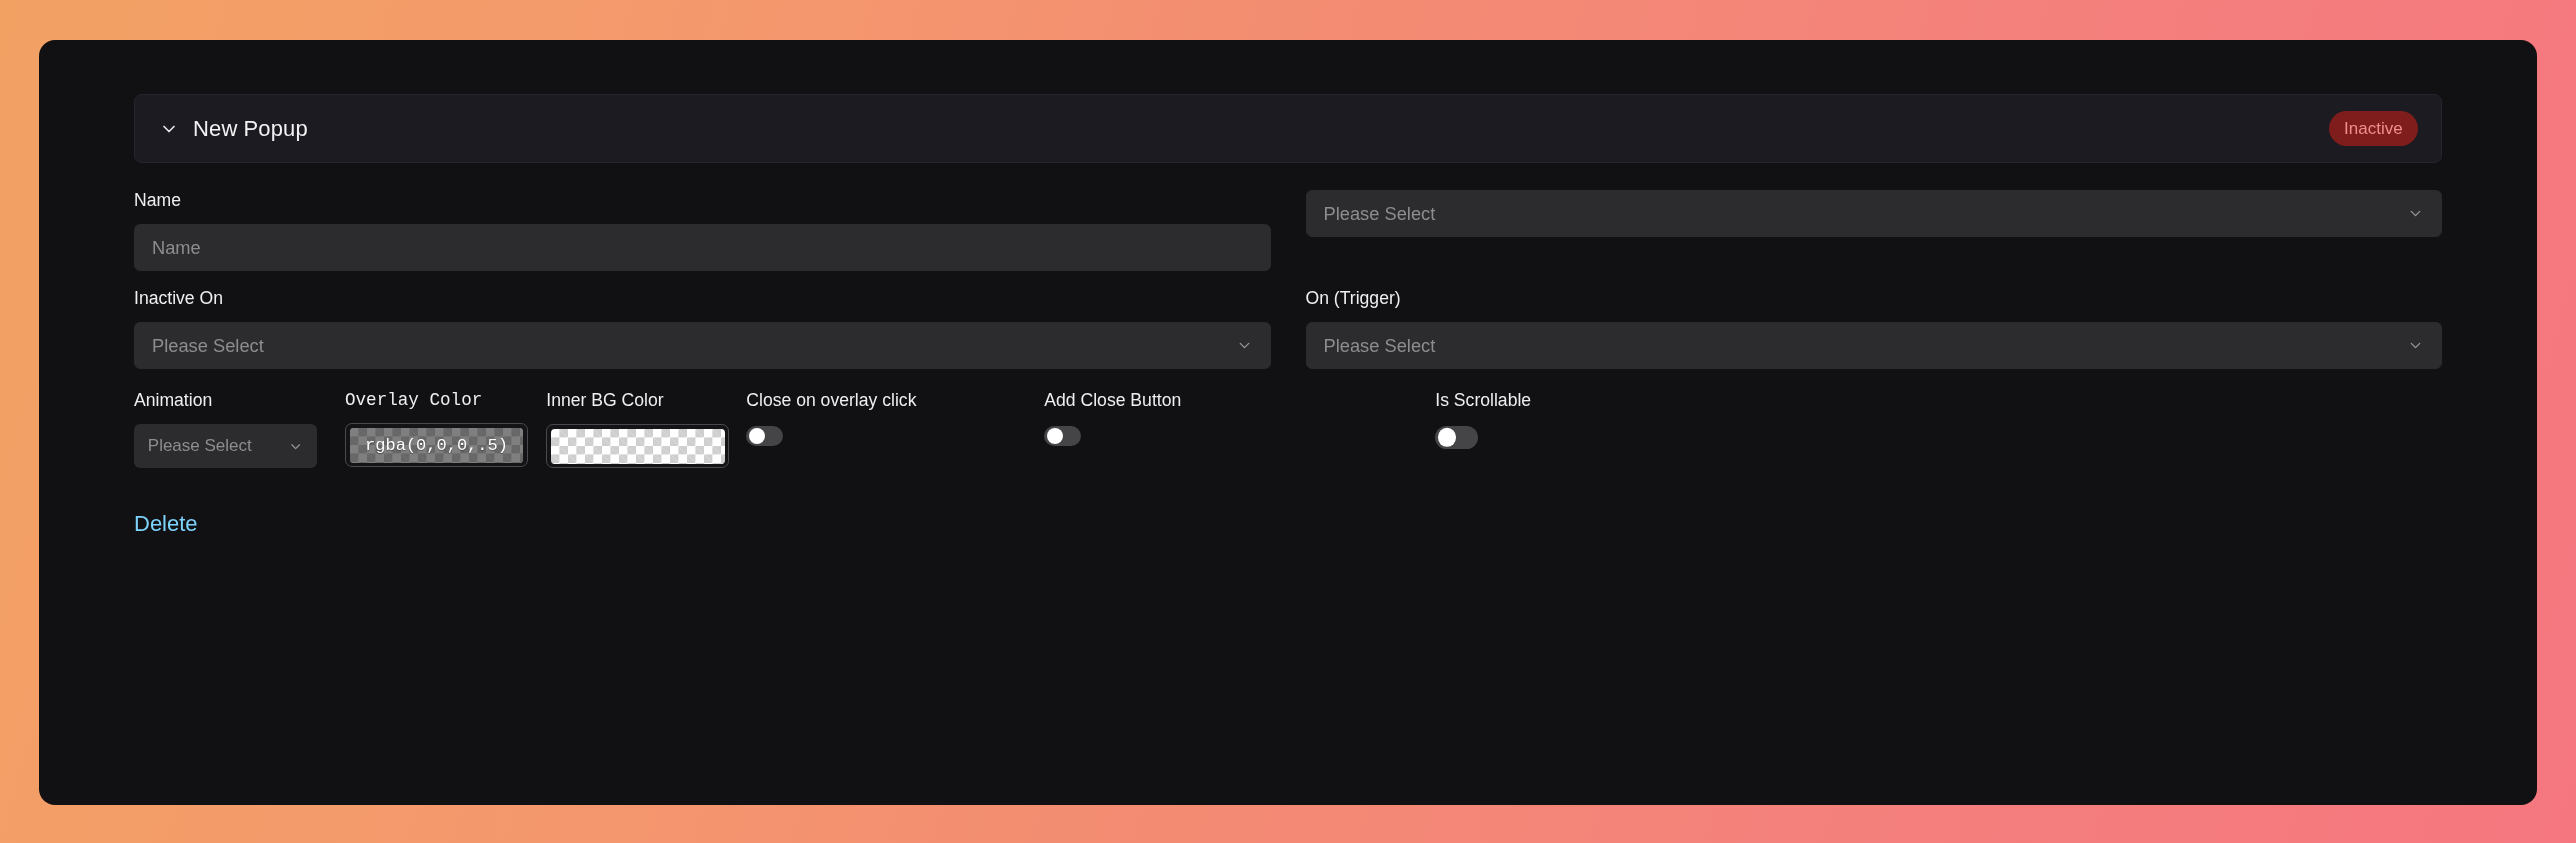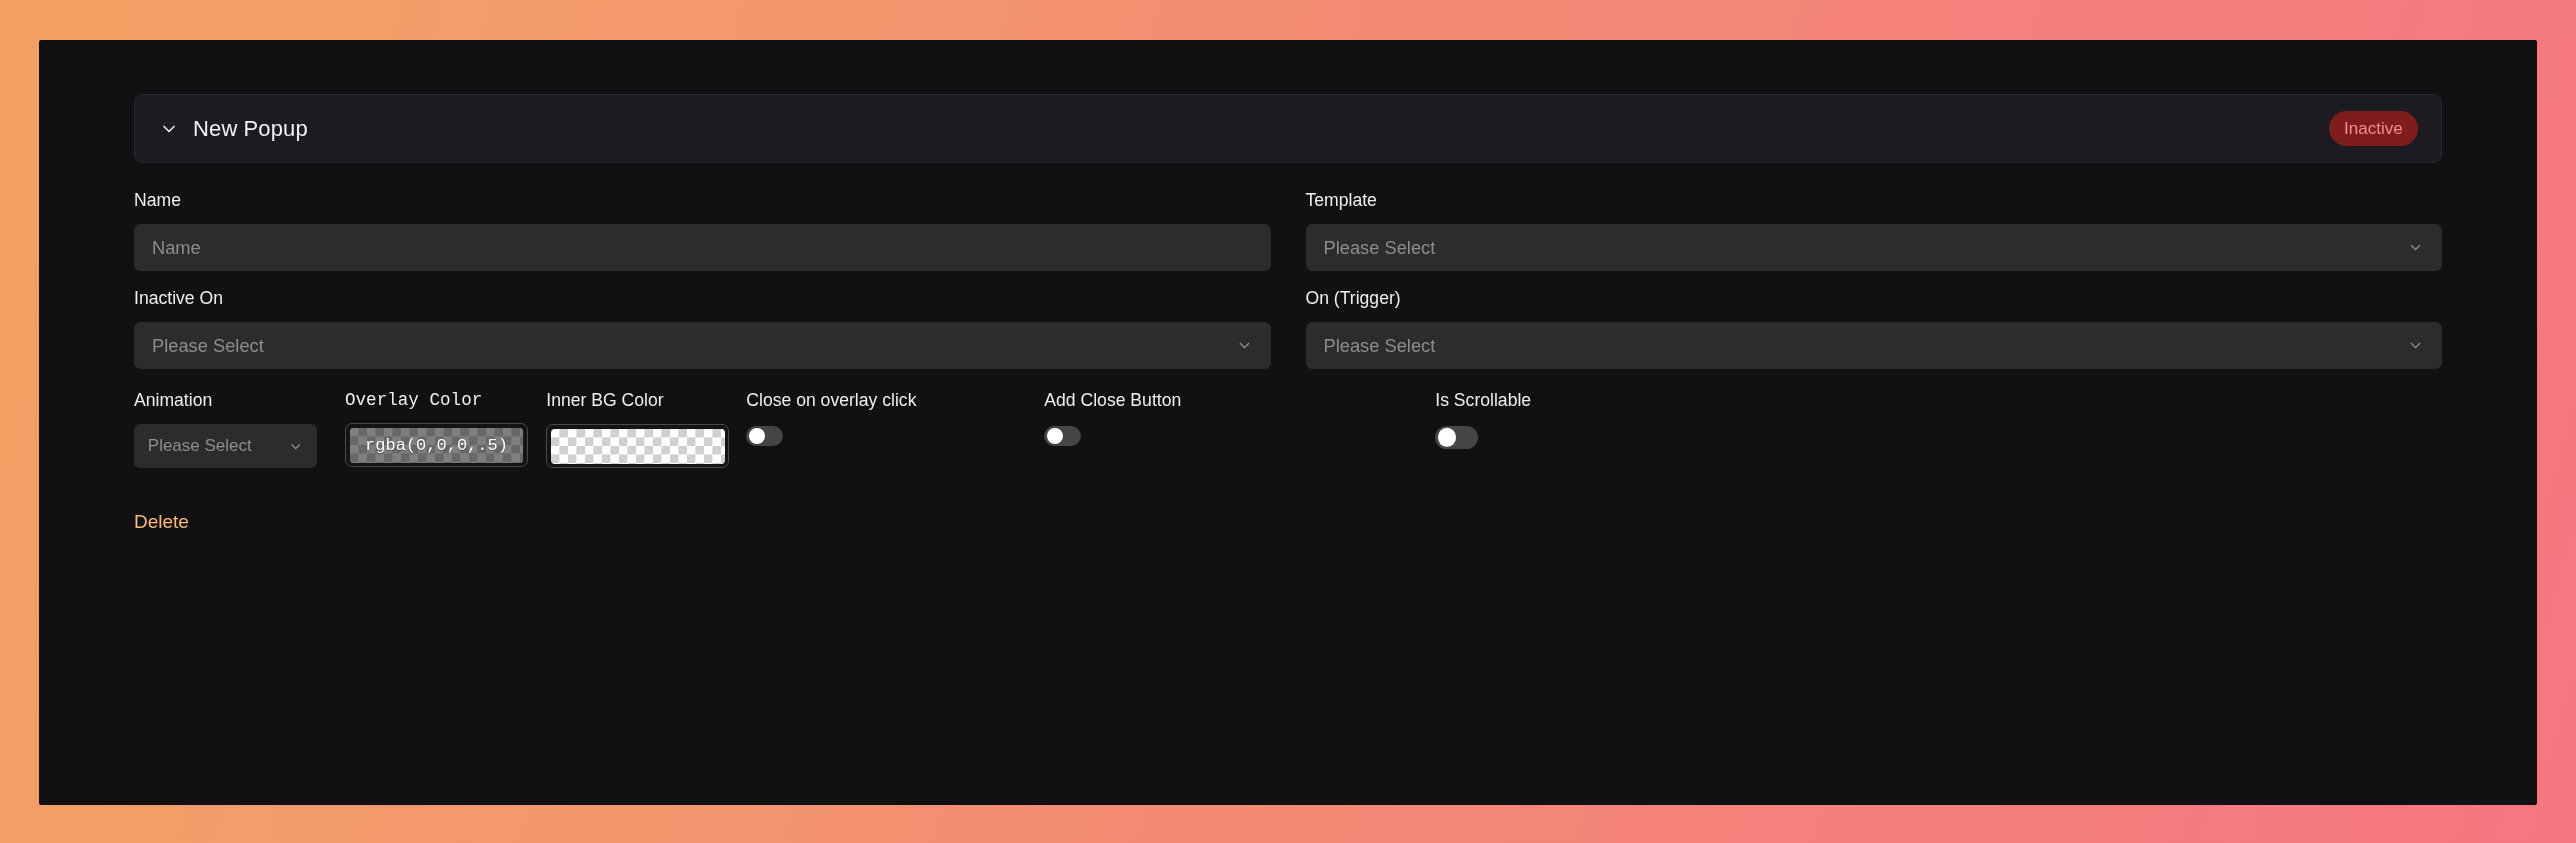--- a/index.html
+++ b/index.html
@@ -24,21 +24,21 @@
   }
 
   
   .panel {
     position: absolute;
     left: 39px;
     top: 40px;
     width: 2498px;
     height: 765px;
     background: #111113;
-    border-radius: 2px;
+    border-radius: 16px;
     padding: 0;
     overflow: hidden;
   }
 
   
   .card-header {
     position: absolute;
     left: 95px;
     top: 54px;
     width: 2308px;
@@ -228,22 +228,22 @@
     text-shadow: 0 0.8px 0.8px rgba(0,0,0,.35);
     text-align: right;
   }
 
   .toggle-wrap { padding-top: 1.5px; }
 
   
   .delete-link {
     display: inline-block;
     margin-top: 43px;
-    color: #fdba74;
-    font-size: 19px;
+    color: #7dd3fc;
+    font-size: 22px;
     cursor: pointer;
     text-decoration: none;
   }
 </style>
 </head>
 <body>
 
 <div class="panel">
 
   <div class="card-header">
@@ -260,21 +260,20 @@
 
     
 
     
     <div class="row-2">
       <div class="col">
         <span class="field-label">Name</span>
         <input class="text-input" type="text" placeholder="Name" style="">
       </div>
       <div class="col">
-        <span class="field-label">Template</span>
         <div class="select-box">
           <span class="sel-value">Please Select</span>
           <span class="select-chevron">
             <svg width="17" height="17" viewBox="0 0 24 24" fill="none" stroke="#9a9a9e" stroke-width="1.8" stroke-linecap="round" stroke-linejoin="round">
               <polyline points="6 9 12 15 18 9"></polyline>
             </svg>
           </span>
         </div>
       </div>
     </div>

